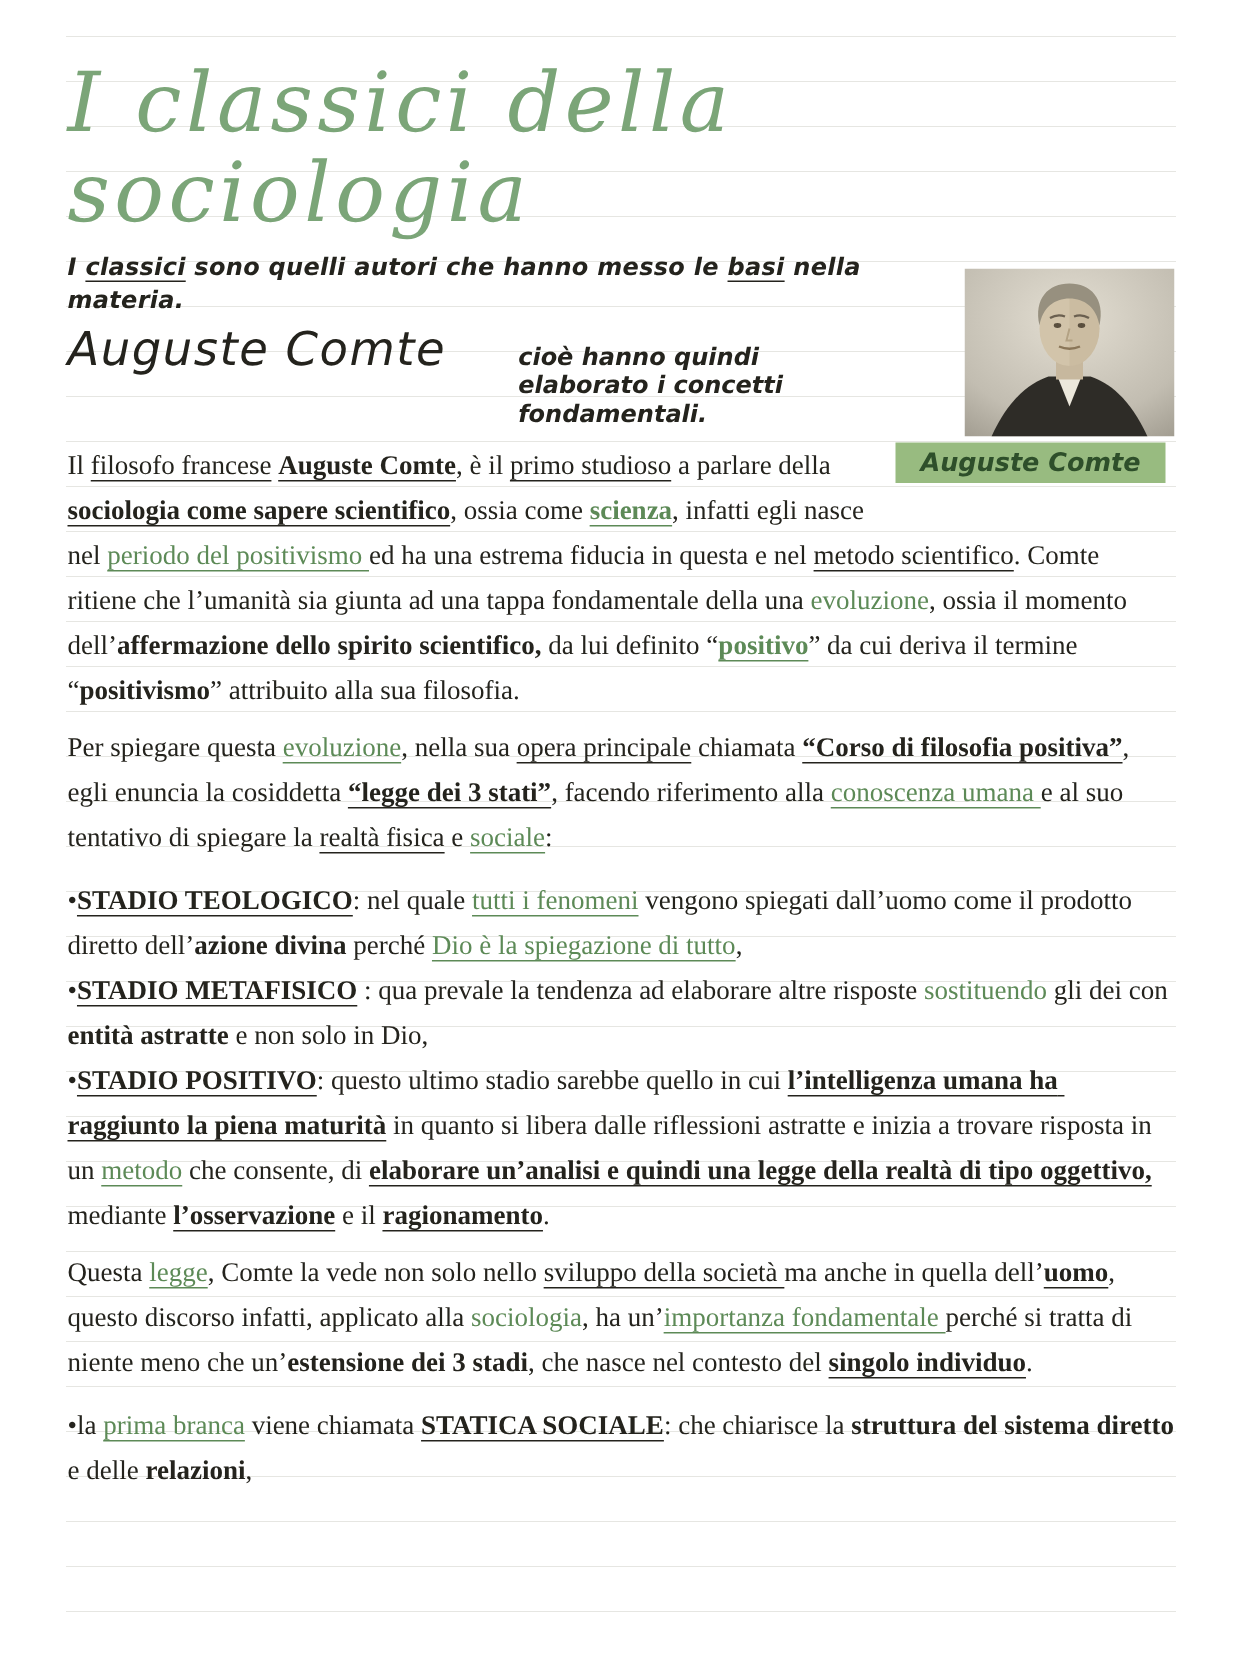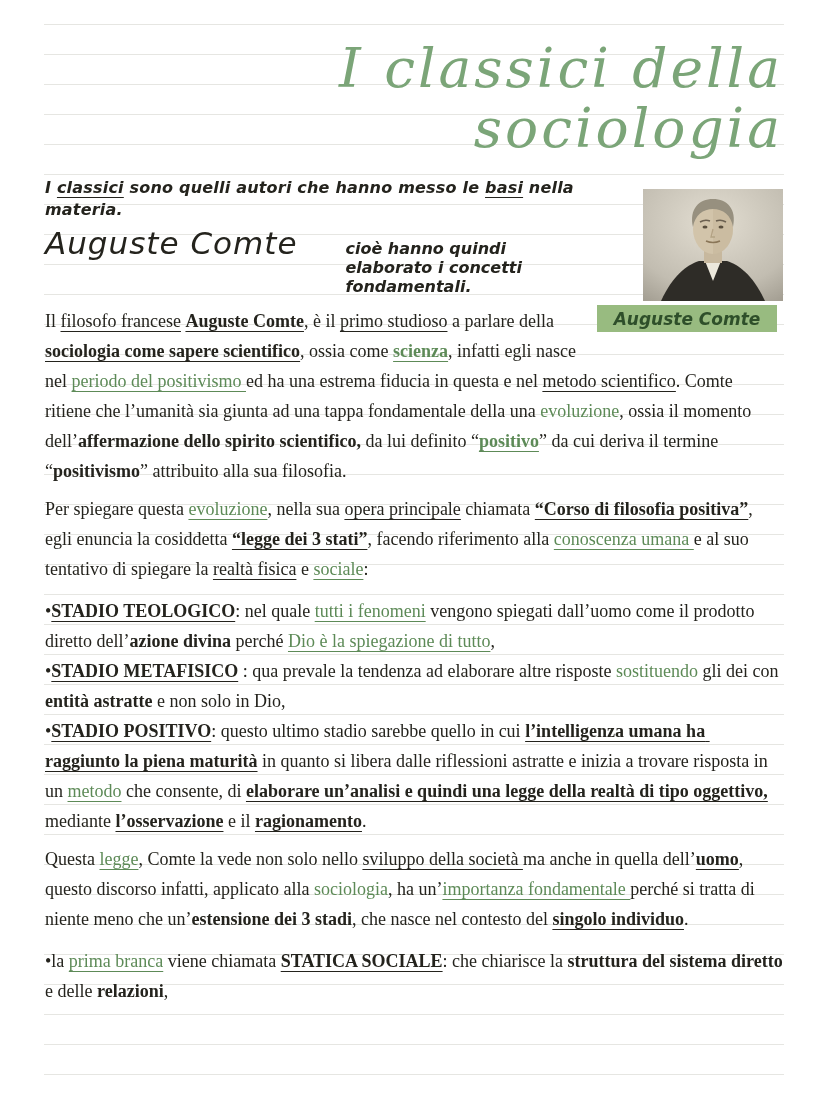--- a/index.html
+++ b/index.html
@@ -17,23 +17,23 @@
   }
   .ruled{
     position:absolute;left:44px;right:44px;top:24px;height:1075px;
     background:repeating-linear-gradient(to bottom,var(--rule) 0,var(--rule) 1px,transparent 1px,transparent 30px);
     pointer-events:none;
   }
   .page{position:relative;padding:38px 45px 0 45px;}
   .hand{font-family:"DejaVu Sans", sans-serif;font-style:italic;}
   .title{
     margin:0;font-family:"DejaVu Serif", serif;font-style:italic;font-weight:400;
-    font-size:55px;line-height:60px;letter-spacing:3px;color:var(--title-green);text-align:right;
+    font-size:55px;line-height:60px;letter-spacing:3px;color:var(--title-green);
   }
-  .intro-note{margin-top:19px;font-size:16px;font-weight:bold;letter-spacing:.2px;line-height:22px;}
+  .intro-note{margin-top:9px;font-size:16px;font-weight:bold;letter-spacing:.2px;line-height:22px;}
   .heading-row{display:flex;align-items:baseline;column-gap:48px;margin-top:2px;}
   .author-heading{font-size:31px;font-weight:normal;letter-spacing:1px;line-height:40px;white-space:nowrap;}
   .author-note{font-size:16px;font-weight:bold;}
   .portrait{float:right;width:186px;margin:12px 0 6px 14px;}
   .photo{display:block;margin-left:auto;}
   .caption{
     width:180px;height:27px;margin-top:4px;
     background:var(--label-bg);color:var(--label-text);
     display:flex;align-items:center;justify-content:center;
     font-size:17px;font-weight:bold;

